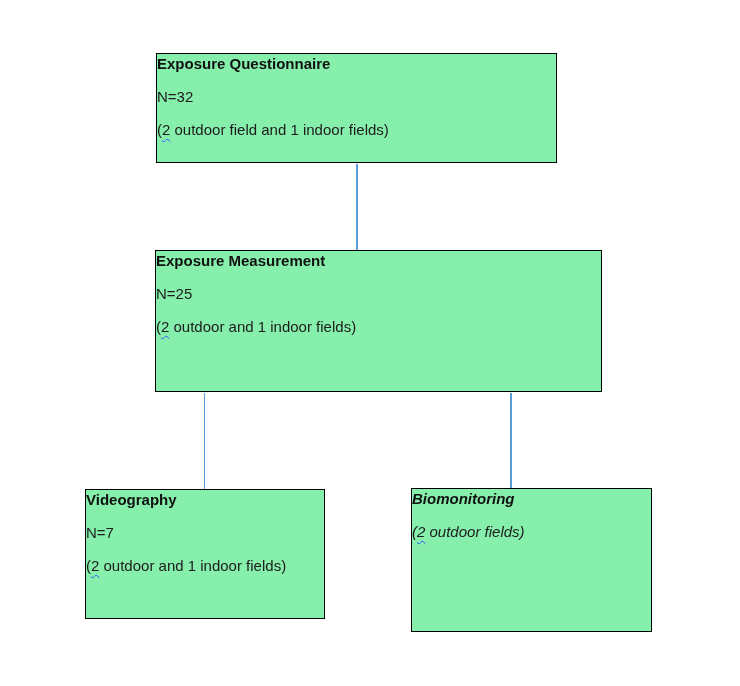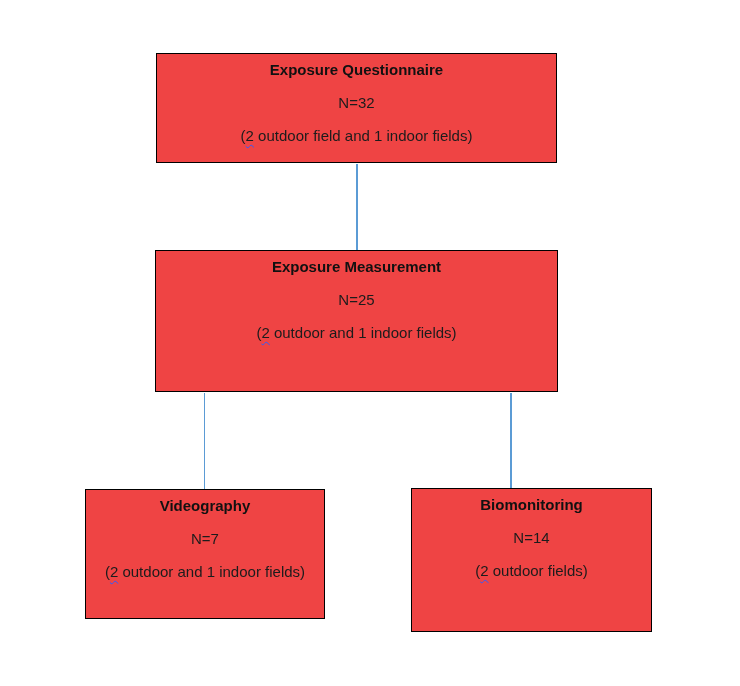--- a/index.html
+++ b/index.html
@@ -12,24 +12,23 @@
     width: 740px;
     height: 686px;
     background: #ffffff;
     font-family: "Liberation Sans", sans-serif;
     color: #1c1c1c;
     overflow: hidden;
   }
   .node {
     position: absolute;
     border: 1.5px solid #000000;
-    background: #ef4444;
+    background: #86efac;
     box-sizing: border-box;
-    text-align: center;
-    padding-top: 6px;
+    text-align: left;
   }
   .node p {
     margin: 0 0 13px 0;
     line-height: 20px;
     font-size: 15px;
     white-space: nowrap;
   }
   .node .title {
     font-weight: 700;
     color: #111111;
@@ -40,23 +39,23 @@
     text-decoration-color: #2d5bff;
     text-decoration-thickness: 1px;
     text-underline-offset: 3px;
   }
   .connector {
     position: absolute;
     width: 1.5px;
     background: #5B9BD5;
   }
   #node-questionnaire { left: 156px; top: 53px;  width: 401px; height: 110px; }
-  #node-measurement   { left: 155px; top: 250px; width: 403px; height: 142px; }
+  #node-measurement   { left: 155px; top: 250px; width: 447px; height: 142px; }
   #node-videography   { left: 85px;  top: 489px; width: 240px; height: 130px; }
-  #node-biomonitoring { left: 411px; top: 488px; width: 241px; height: 144px; }
+  #node-biomonitoring { left: 411px; top: 488px; width: 241px; height: 144px; font-style: italic; }
   #connector-top   { left: 356px;   top: 164px; height: 86px; }
   #connector-left  { left: 203.5px; top: 393px; height: 96px; }
   #connector-right { left: 510px;   top: 393px; height: 95px; }
 </style>
 </head>
 <body>
 
 <div class="canvas">
 
   <div class="node" id="node-questionnaire">
@@ -77,17 +76,16 @@
   <div class="connector" id="connector-right"></div>
 
   <div class="node" id="node-videography">
     <p class="title">Videography</p>
     <p>N=7</p>
     <p><span>(</span><span class="wavy">2</span><span> outdoor and 1 indoor fields)</span></p>
   </div>
 
   <div class="node" id="node-biomonitoring">
     <p class="title">Biomonitoring</p>
-    <p>N=14</p>
     <p><span>(</span><span class="wavy">2</span><span> outdoor fields)</span></p>
   </div>
 
 </div>
 
 </body></html>

